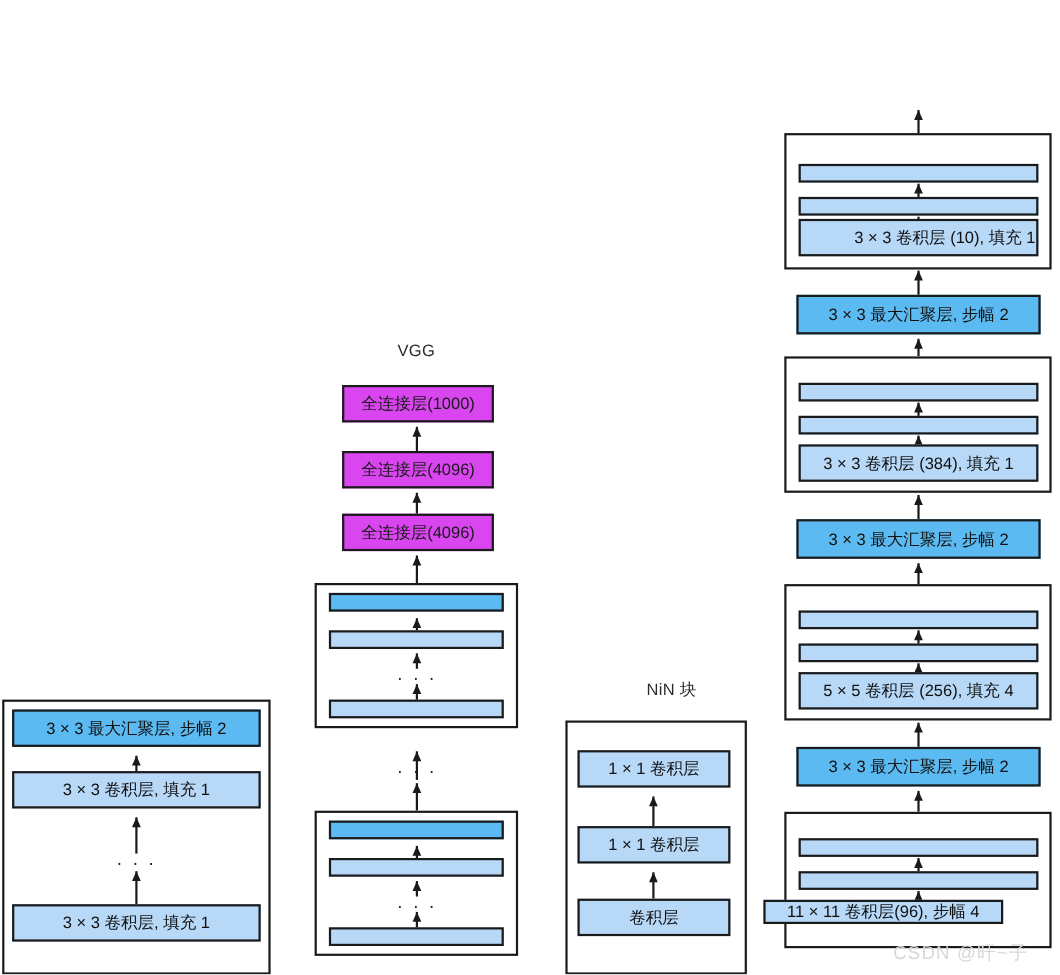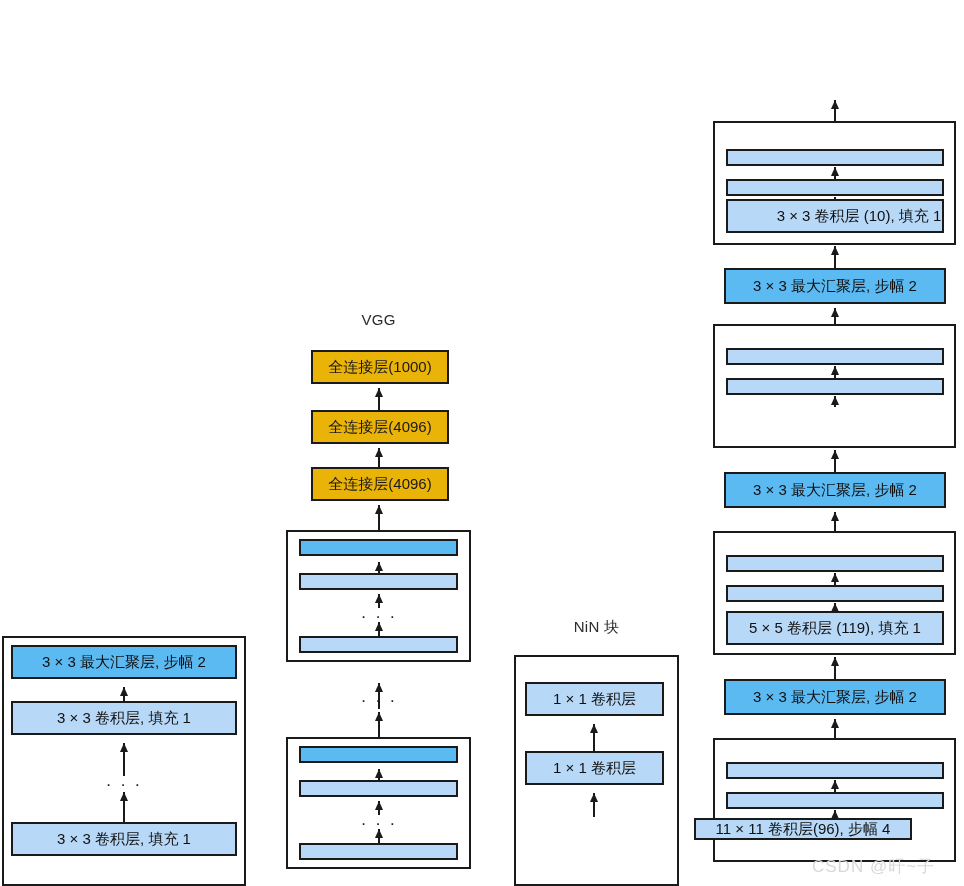--- a/index.html
+++ b/index.html
@@ -26,21 +26,21 @@
     color: #2b2b2b;
     letter-spacing: .3px;
     white-space: nowrap;
   }
 
   
   .box {
     position: absolute;
     box-sizing: border-box;
     border: 2px solid #1a1a1a;
-    background: #eab308;
+    background: #d946ef;
     display: flex;
     align-items: center;
     justify-content: center;
     font-size: 15px;
     color: #1a1a1a;
     white-space: nowrap;
   }
 
   
   .bar {
@@ -215,38 +215,39 @@
 
   <div class="dots" style="left:339px; top:815px; width:80px;">· · ·</div>
 
   <div class="arrow" style="left:379px; top:829px; height:15px;">
     <div class="shaft" style="height:15px;"></div>
     <div class="head"></div>
   </div>
 
   <div class="bar light" style="left:299px; top:843px; width:159px; height:17px;"></div>
 
-  <div class="col-title" style="left:514px; top:618px; width:165px;">NiN 块</div>
+  <div class="col-title" style="left:528px; top:618px; width:165px;">NiN 块</div>
 
   <div class="group" style="left:514px; top:655px; width:165px; height:231px;"></div>
 
   <div class="bar light" style="left:525px; top:682px; width:139px; height:34px;">1 × 1 卷积层</div>
 
   <div class="arrow" style="left:594px; top:724px; height:27px;">
     <div class="shaft" style="height:27px;"></div>
     <div class="head"></div>
   </div>
 
   <div class="bar light" style="left:525px; top:751px; width:139px; height:34px;">1 × 1 卷积层</div>
 
   <div class="arrow" style="left:594px; top:793px; height:24px;">
     <div class="shaft" style="height:24px;"></div>
     <div class="head"></div>
   </div>
 
+  <div class="bar light" style="left:525px; top:817px; width:139px; height:34px;">卷积层</div>
 
 
 
   <div class="arrow" style="left:835px; top:100px; height:21px;">
     <div class="shaft" style="height:21px;"></div>
     <div class="head"></div>
   </div>
 
   <div class="group" style="left:713px; top:121px; width:243px; height:124px;"></div>
 
@@ -287,20 +288,21 @@
     <div class="head"></div>
   </div>
 
   <div class="bar light" style="left:726px; top:378px; width:218px; height:17px;"></div>
 
   <div class="arrow" style="left:835px; top:396px; height:11px;">
     <div class="shaft" style="height:11px;"></div>
     <div class="head"></div>
   </div>
 
+  <div class="bar light" style="left:726px; top:404px; width:218px; height:34px;">3 × 3 卷积层 (384), 填充 1</div>
 
   <div class="arrow" style="left:835px; top:450px; height:22px;">
     <div class="shaft" style="height:22px;"></div>
     <div class="head"></div>
   </div>
 
   <div class="bar dark" style="left:724px; top:472px; width:222px; height:36px;">3 × 3 最大汇聚层, 步幅 2</div>
 
   <div class="arrow" style="left:835px; top:512px; height:19px;">
     <div class="shaft" style="height:19px;"></div>
@@ -316,21 +318,21 @@
     <div class="head"></div>
   </div>
 
   <div class="bar light" style="left:726px; top:585px; width:218px; height:17px;"></div>
 
   <div class="arrow" style="left:835px; top:603px; height:11px;">
     <div class="shaft" style="height:11px;"></div>
     <div class="head"></div>
   </div>
 
-  <div class="bar light" style="left:726px; top:611px; width:218px; height:34px;">5 × 5 卷积层 (119), 填充 1</div>
+  <div class="bar light" style="left:726px; top:611px; width:218px; height:34px;">5 × 5 卷积层 (256), 填充 4</div>
 
   <div class="arrow" style="left:835px; top:657px; height:22px;">
     <div class="shaft" style="height:22px;"></div>
     <div class="head"></div>
   </div>
 
   <div class="bar dark" style="left:724px; top:679px; width:222px; height:36px;">3 × 3 最大汇聚层, 步幅 2</div>
 
   <div class="arrow" style="left:835px; top:719px; height:19px;">
     <div class="shaft" style="height:19px;"></div>

